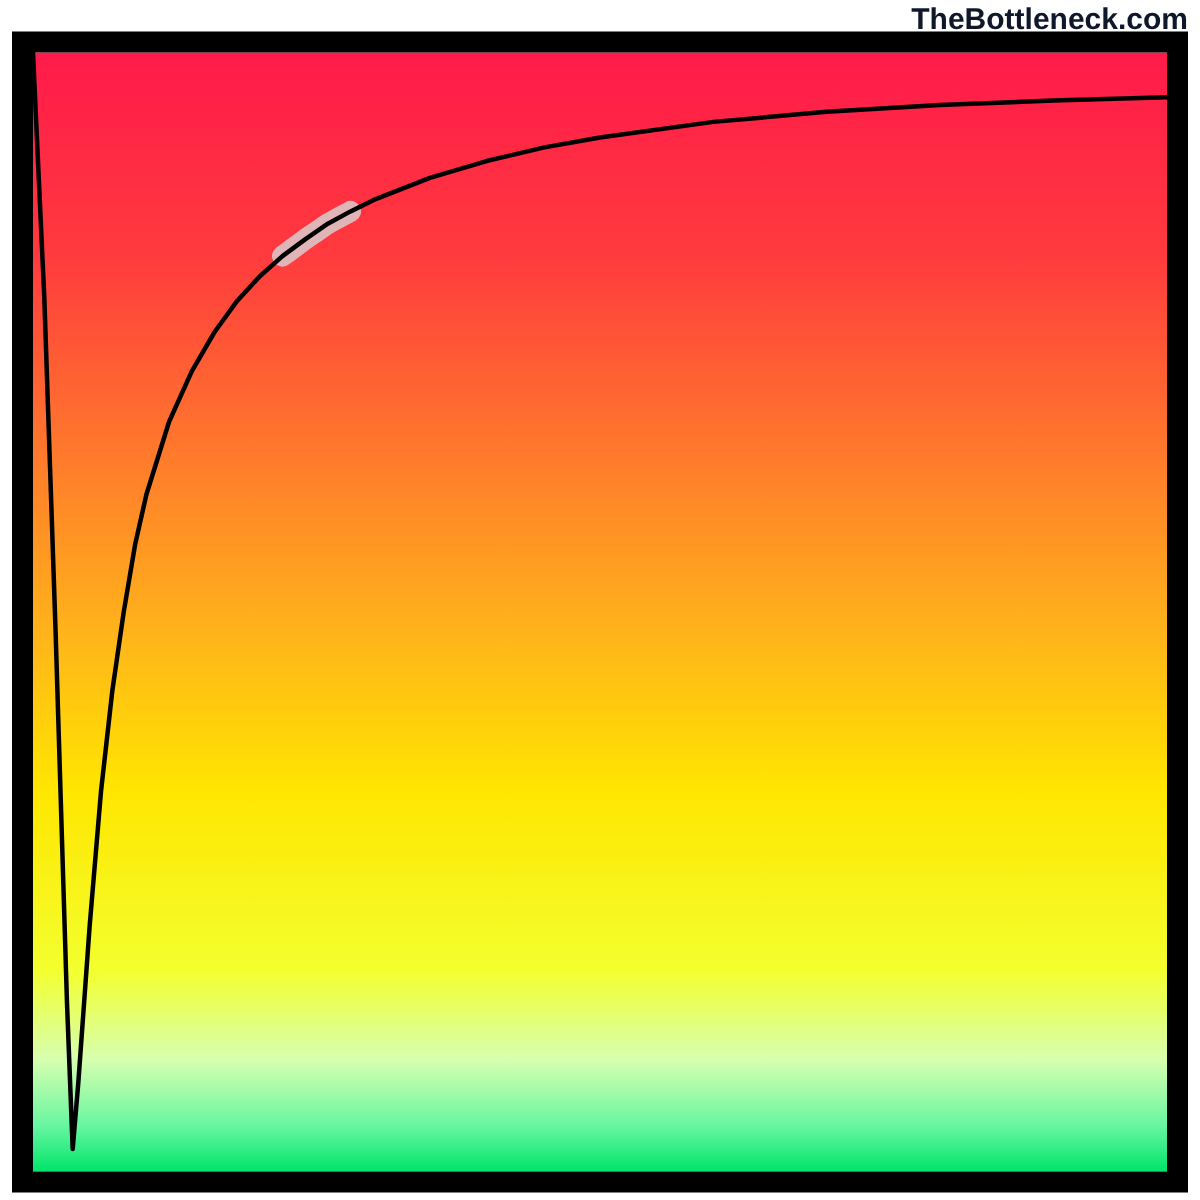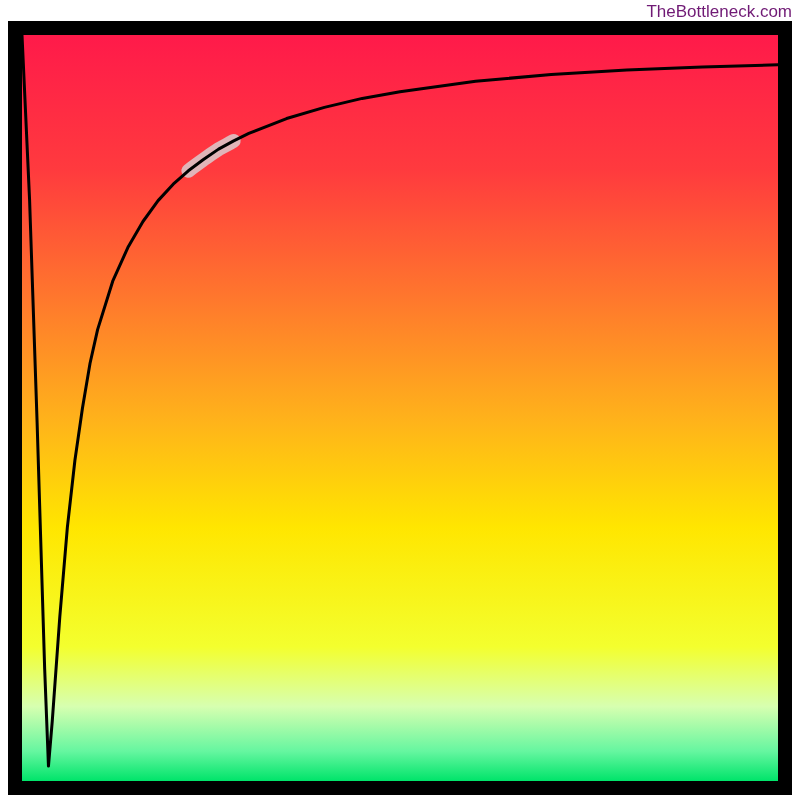--- a/index.html
+++ b/index.html
@@ -10,23 +10,23 @@
   }
   .wrap {
     width: 800px;
     height: 800px;
     position: relative;
   }
   .attribution {
     position: absolute;
     top: 2px;
     right: 8px;
-    font-size: 17px;
-    font-weight: 400;
-    color: #701a75;
+    font-size: 20px;
+    font-weight: 700;
+    color: #0f172a;
     letter-spacing: 0px;
   }
   svg {
     display: block;
   }
 </style>
 </head>
 <body>
 
 <div class="wrap">

